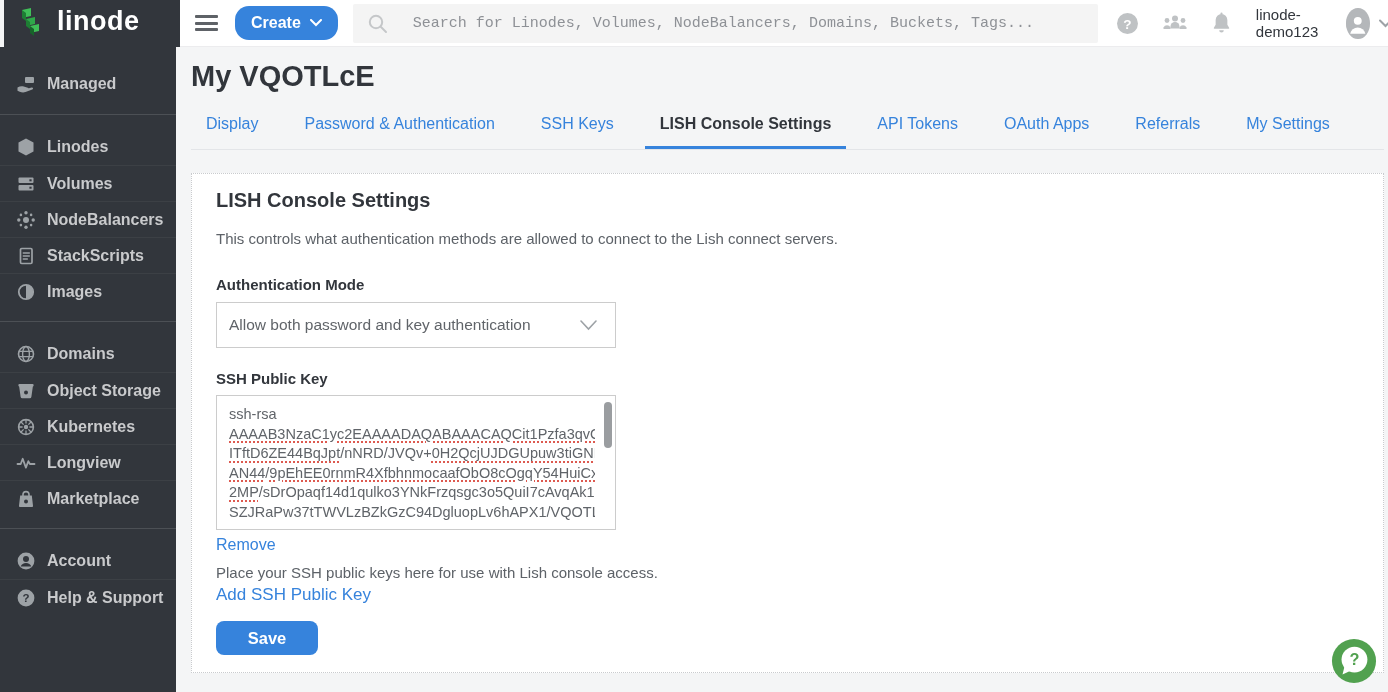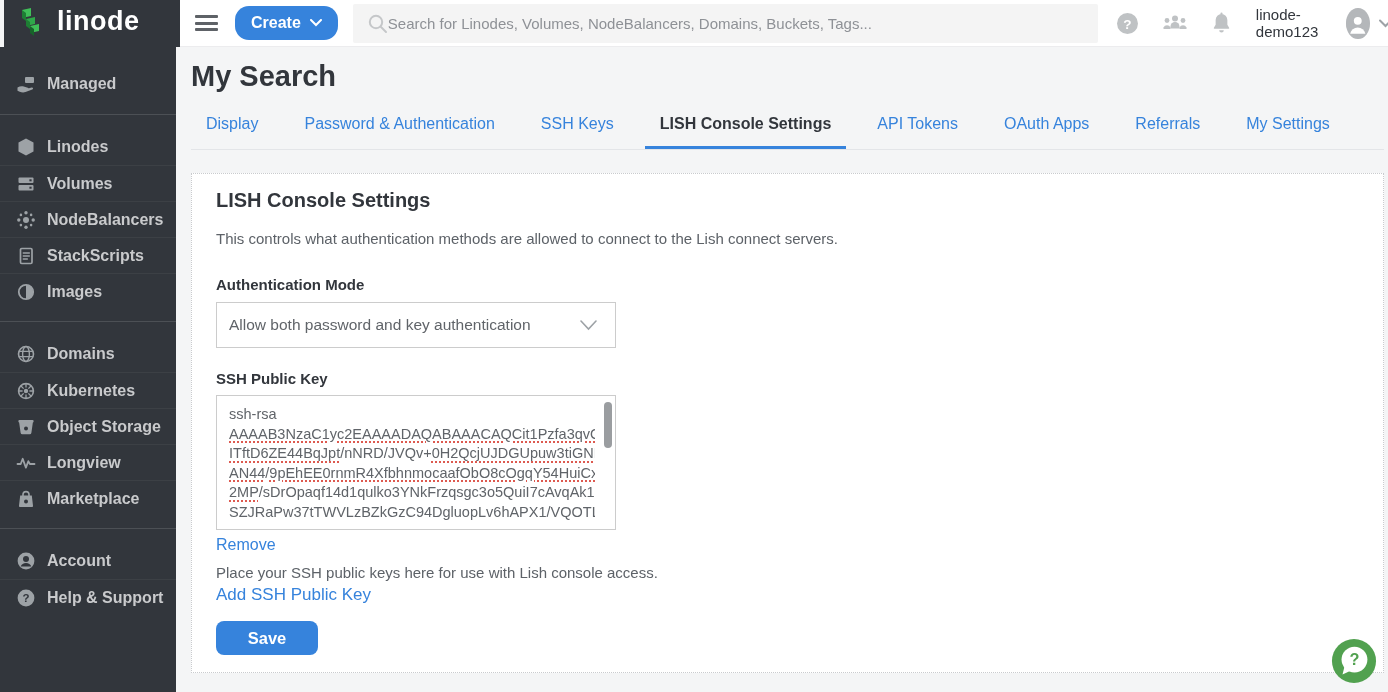--- a/index.html
+++ b/index.html
@@ -8,21 +8,21 @@
   .app { position:relative; width:1388px; height:692px; }
 
   
   .topbar { position:absolute; top:0; left:4px; width:1388px; height:47px; background:#fff; border-bottom:1px solid #ececee; z-index:5; display:flex; align-items:center; }
   .brand { width:176px; height:47px; background:#32363c; display:flex; align-items:center; padding-left:14px; flex:none; }
   .brand-name { color:#fff; font-size:27px; font-weight:bold; letter-spacing:.5px; margin-left:9px; margin-top:-3px; }
   .hamburger { width:23px; height:16px; margin-left:15px; display:flex; flex-direction:column; justify-content:space-between; cursor:pointer; flex:none; }
   .hamburger span { display:block; height:3px; background:#5e6267; border-radius:1px; }
   .create-btn { margin-left:17px; height:34px; padding:0 16px; background:#3683dc; color:#fff; border:none; border-radius:14px; font-size:16px; font-weight:600; font-family:inherit; display:flex; align-items:center; gap:9px; cursor:pointer; flex:none; }
   .search-box { margin-left:15px; width:745px; height:39px; background:#f4f4f4; border-radius:2px; display:flex; align-items:center; padding:0 14px; flex:none; }
-  .search-box input { border:none; outline:none; background:transparent; font-family:Liberation Sans, sans-serif; font-size:15px; color:#5f6putStr368; width:100%; margin-left:0; }
+  .search-box input { border:none; outline:none; background:transparent; font-family:Liberation Mono, monospace; font-size:15px; color:#5f6putStr368; width:100%; margin-left:25px; }
   .search-box input::placeholder { color:#8e9196; }
   .tb-icons { display:flex; align-items:center; margin-left:18px; gap:22px; }
   .tb-icon { cursor:pointer; display:flex; align-items:center; }
   .user-wrap { display:flex; align-items:center; margin-left:24px; gap:9px; cursor:pointer; }
   .username { font-size:15px; color:#32363c; }
   .avatar { width:31px; height:31px; border-radius:50%; background:#b4b7ba; overflow:hidden; display:flex; align-items:flex-end; justify-content:center; }
 
   
   .sidebar { position:absolute; top:47px; left:0; width:176px; height:645px; background:#32363c; padding-top:19px; }
   .side-divider { border-top:1px solid rgba(255,255,255,.13); margin:12px 0 14px 0; }
@@ -222,40 +222,40 @@
             <svg viewBox="0 0 20 20">
               <circle cx="10" cy="10" r="7.5" fill="none" stroke="currentColor" stroke-width="1.6"></circle>
               <ellipse cx="10" cy="10" rx="3.4" ry="7.5" fill="none" stroke="currentColor" stroke-width="1.4"></ellipse>
               <path d="M2.8 7.4h14.4M2.8 12.6h14.4" stroke="currentColor" stroke-width="1.4" fill="none"></path>
             </svg>
           </span>
           <span class="side-label">Domains</span>
         </div>
         <div class="side-item">
           <span class="side-icon">
+            <svg viewBox="0 0 20 20" fill="currentColor">
+              <path d="M3 4.5h14l-1.6 11.2a1.7 1.7 0 0 1-1.7 1.5H6.3a1.7 1.7 0 0 1-1.7-1.5z"></path>
+              <rect x="2.4" y="3" width="15.2" height="2.4" rx="1"></rect>
+              <circle cx="10" cy="11.5" r="2" fill="#32363c"></circle>
+            </svg>
+          </span>
+          <span class="side-label">Object Storage</span>
+        </div>
+        <div class="side-item">
+          <span class="side-icon">
             <svg viewBox="0 0 20 20">
               <circle cx="10" cy="10" r="7.4" fill="none" stroke="currentColor" stroke-width="1.6"></circle>
               <circle cx="10" cy="10" r="2.2" fill="currentColor"></circle>
               <path d="M10 2.6v4M10 13.4v4M2.6 10h4M13.4 10h4M4.8 4.8l2.8 2.8M15.2 4.8l-2.8 2.8M4.8 15.2l2.8-2.8M15.2 15.2l-2.8-2.8" stroke="currentColor" stroke-width="1.3"></path>
             </svg>
           </span>
           <span class="side-label">Kubernetes</span>
         </div>
         <div class="side-item">
           <span class="side-icon">
-            <svg viewBox="0 0 20 20" fill="currentColor">
-              <path d="M3 4.5h14l-1.6 11.2a1.7 1.7 0 0 1-1.7 1.5H6.3a1.7 1.7 0 0 1-1.7-1.5z"></path>
-              <rect x="2.4" y="3" width="15.2" height="2.4" rx="1"></rect>
-              <circle cx="10" cy="11.5" r="2" fill="#32363c"></circle>
-            </svg>
-          </span>
-          <span class="side-label">Object Storage</span>
-        </div>
-        <div class="side-item">
-          <span class="side-icon">
             <svg viewBox="0 0 20 20">
               <path d="M1.5 11h3.2l2-5.2 3.2 8.8 2.4-6.4 1.6 2.8h4.6" stroke="currentColor" stroke-width="1.8" fill="none" stroke-linejoin="round" stroke-linecap="round"></path>
             </svg>
           </span>
           <span class="side-label">Longview</span>
         </div>
         <div class="side-item">
           <span class="side-icon">
             <svg viewBox="0 0 20 20" fill="currentColor">
               <path d="M4.2 6.5h11.6l1.2 10.3a1 1 0 0 1-1 1.2H4a1 1 0 0 1-1-1.2z"></path>
@@ -284,21 +284,21 @@
               <circle cx="10" cy="10" r="8.4" fill="currentColor"></circle>
               <text x="10" y="14.2" text-anchor="middle" font-size="11.5" font-weight="bold" fill="#32363c" font-family="Liberation Sans, sans-serif">?</text>
             </svg>
           </span>
           <span class="side-label">Help &amp; Support</span>
         </div>
       </div>
     </nav>
 
   <main class="content">
-    <h1 class="page-title">My Search</h1>
+    <h1 class="page-title">My VQOTLcE</h1>
 
     <div class="tabs-wrap" id="tabs">
         <div class="tab">Display</div>
         <div class="tab">Password &amp; Authentication</div>
         <div class="tab">SSH Keys</div>
         <div class="tab active">LISH Console Settings</div>
         <div class="tab">API Tokens</div>
         <div class="tab">OAuth Apps</div>
         <div class="tab">Referrals</div>
         <div class="tab">My Settings</div>

